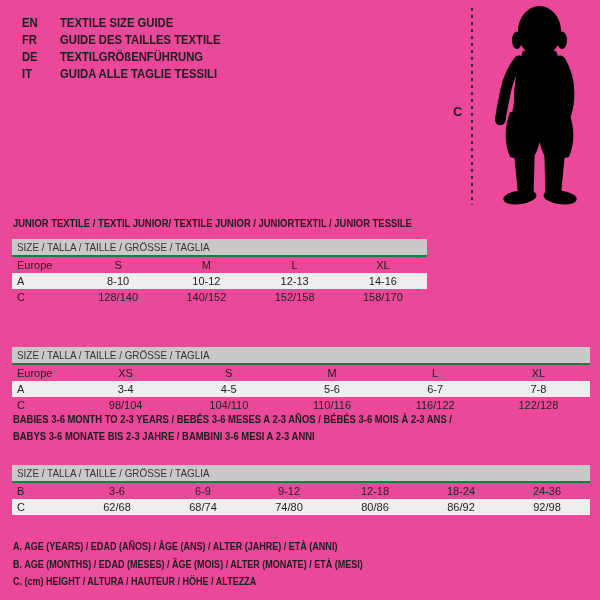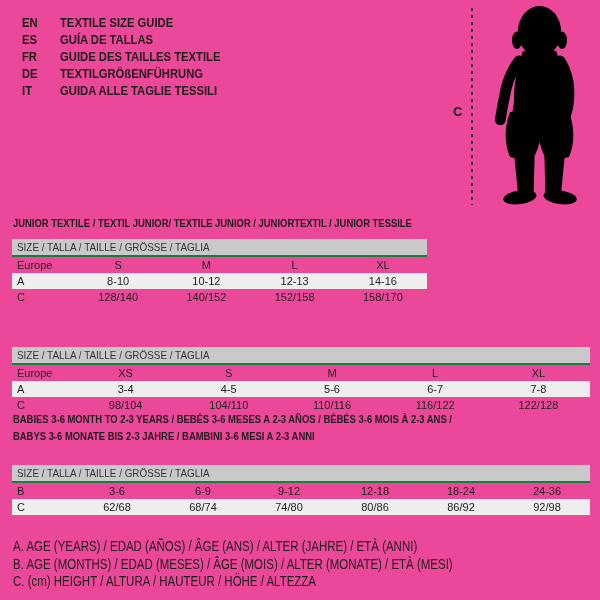--- a/index.html
+++ b/index.html
@@ -40,35 +40,31 @@
   .tbl-2{left:12px;top:347px;width:578px;}
   .tbl-3{left:12px;top:465px;width:578px;}
   table.size-table col.label-col{width:62px;}
   table.size-table th{background:var(--header-bar);font-weight:normal;text-align:left;
     height:16px;padding:0 0 0 5px;font-size:11px;color:#333;border-bottom:2px solid #15803d;}
   table.size-table td{height:16px;padding:0;text-align:center;font-weight:normal;}
   table.size-table td.lbl{text-align:left;padding-left:5px;}
   table.size-table tr.alt{background:var(--alt-row);}
 
   
-  .footnotes{position:absolute;left:13px;top:538px;font-weight:normal;font-size:14px;line-height:17.5px;}
+  .footnotes{position:absolute;left:13px;top:538px;font-weight:bold;font-size:11px;line-height:17.5px;}
 </style>
 </head>
 <body>
 
 <div class="page">
 
   <div class="lang-list">
     <div class="lang-row">
       <span class="lang-code cond-mid">EN</span>
       <span class="cond-mid">TEXTILE SIZE GUIDE</span>
-    </div>
-    <div class="lang-row">
-      <span class="lang-code cond-mid">ES</span>
-      <span class="cond-mid">GUÍA DE TALLAS</span>
     </div>
     <div class="lang-row">
       <span class="lang-code cond-mid">FR</span>
       <span class="cond-mid">GUIDE DES TAILLES TEXTILE</span>
     </div>
     <div class="lang-row">
       <span class="lang-code cond-mid">DE</span>
       <span class="cond-mid">TEXTILGRÖßENFÜHRUNG</span>
     </div>
     <div class="lang-row">

